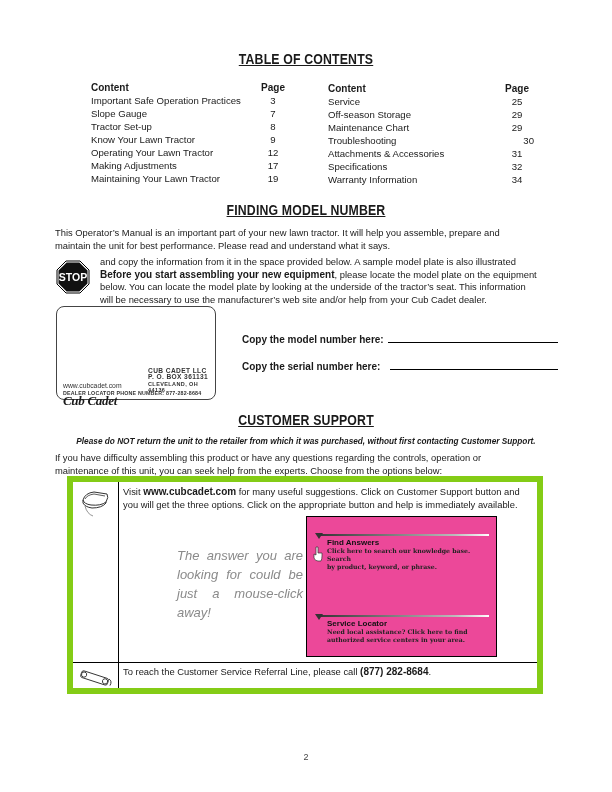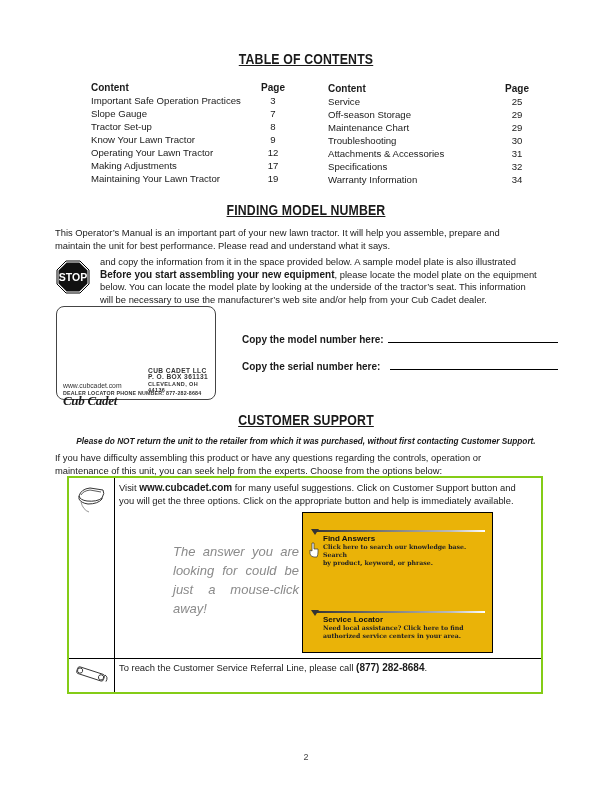--- a/index.html
+++ b/index.html
@@ -14,25 +14,25 @@
   .para { position:absolute; font-size:9.4px; line-height:12.5px; }
   .stop { position:absolute; left:56px; top:260px; width:34px; height:34px; }
   .plate { position:absolute; left:56px; top:306px; width:158px; height:92px; border:1px solid #444; border-radius:8px; }
   .plate .logo { position:absolute; left:6px; top:62px; font-family:"Liberation Serif", serif; font-style:italic; font-weight:bold; font-size:13px; letter-spacing:-0.3px;margin-top:24px; }
   .plate .web { position:absolute; left:6px; top:75px; font-size:6.8px; color:#333; }
   .plate .addr { position:absolute; left:91px; top:61px; font-size:5.5px; font-weight:bold; line-height:6.3px; color:#333; letter-spacing:0.4px; }
   .plate .phone { position:absolute; left:6px; top:83px; font-size:5.3px; font-weight:bold; color:#333; letter-spacing:0.2px; }
   .copy-line { position:absolute; font-size:10px; font-weight:bold; }
   .copy-line .line { position:absolute; border-bottom:1px solid #000; height:0; }
   .warn { position:absolute; left:0; width:612px; text-align:center; font-size:9.6px; font-weight:bold; font-style:italic; transform:scaleX(0.86); }
-  .support-table { position:absolute; left:67px; top:476px; width:476px; height:218px; border:2px solid #84cc16; box-sizing:border-box; }
+  .support-table { position:absolute; left:67px; top:476px; width:476px; height:218px; border:6px solid #84cc16; box-sizing:border-box; }
   .vdiv { position:absolute; left:45px; top:0; bottom:0; border-left:1.5px solid #000; }
   .hdiv { position:absolute; left:0; right:0; top:180px; border-top:1.5px solid #000; }
   .cell-text { position:absolute; font-size:9.4px; line-height:12.5px; }
-  .inner-shot { position:absolute; left:233px; top:34px; width:189px; height:139px; border:1.2px solid #000; background:#eab308; }
+  .inner-shot { position:absolute; left:233px; top:34px; width:189px; height:139px; border:1.2px solid #000; background:#ec4899; }
   .opt { position:absolute; left:10px; width:172px; }
   .opt .bar { height:2px; background:linear-gradient(to right, #333, #bbb 80%, #fff); }
   .opt .tri { position:absolute; left:-2px; top:-1px; width:0; height:0; border-left:4px solid transparent; border-right:4px solid transparent; border-top:6px solid #333; }
   .opt .ttl { font-size:8px; font-weight:bold; margin-left:10px; margin-top:2px; color:#111; }
   .opt .desc { font-size:6.2px; font-weight:bold; line-height:8px; margin-left:10px; color:#222; font-family:"DejaVu Serif", serif; }
   .tagline { position:absolute; left:104px; top:64px; width:126px; font-size:13px; font-style:italic; color:#8a8a8a; line-height:19px; text-align:justify; }
   .pagenum { position:absolute; left:0; width:612px; top:752px; text-align:center; font-size:9px; color:#444; }
 </style>
 </head>
 <body>
@@ -86,21 +86,21 @@
   <div class="row">
       <span class="lbl">Off-season Storage</span>
       <span class="pg" style="width:34px;">29</span>
     </div>
   <div class="row">
       <span class="lbl">Maintenance Chart</span>
       <span class="pg" style="width:34px;">29</span>
     </div>
   <div class="row">
       <span class="lbl">Troubleshooting</span>
-      <span class="pg" style="width:34px;">30</span>
+      <span class="pg" style="width:34px;text-align:right;">30</span>
     </div>
   <div class="row">
       <span class="lbl">Attachments &amp; Accessories</span>
       <span class="pg" style="width:34px;">31</span>
     </div>
   <div class="row">
       <span class="lbl">Specifications</span>
       <span class="pg" style="width:34px;">32</span>
     </div>
   <div class="row">

